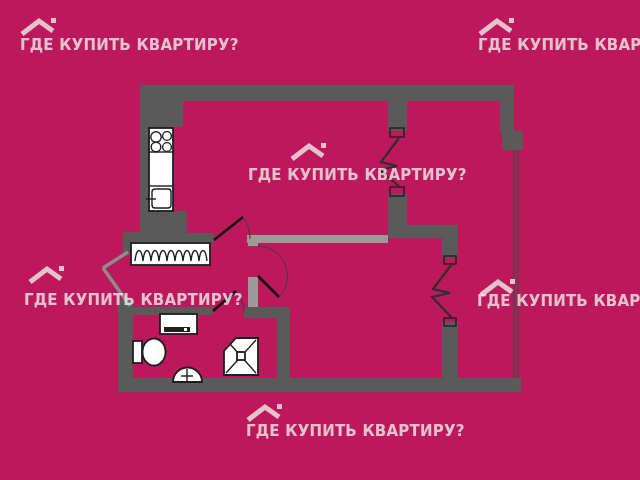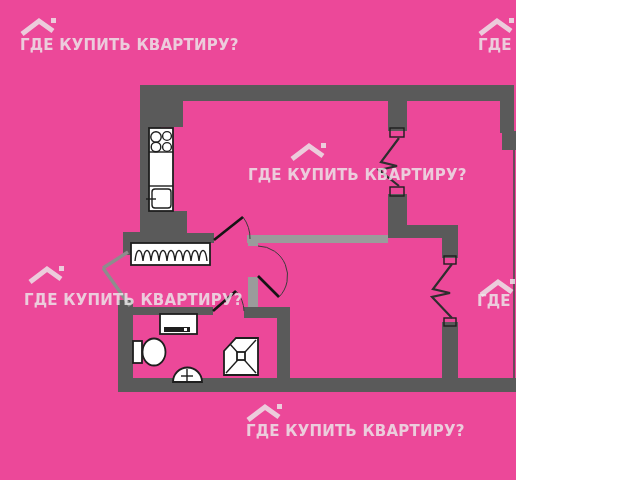--- a/index.html
+++ b/index.html
@@ -1,16 +1,16 @@
 <!DOCTYPE html>
 <html><head>
 <meta charset="utf-8">
 <style>
   html,body{margin:0;padding:0;background:#fff;}
-  .stage{position:relative;width:516px;height:480px;overflow:hidden;background:#ec4899;
+  .stage{position:relative;width:640px;height:480px;overflow:hidden;background:#be185d;
          font-family:"DejaVu Sans",sans-serif;text-decoration:underline;}
   .plan{position:absolute;left:0;top:0;z-index:1;}
   .wm-text{position:absolute;z-index:2;color:#ededed;opacity:.8;font-weight:bold;
            font-size:15px;line-height:16px;letter-spacing:.2px;white-space:nowrap;
            font-family:"DejaVu Sans",sans-serif;}
   .wm-icon{position:absolute;z-index:2;opacity:.8;}
   svg .wall{fill:#5a5a5a;stroke:none;}
   svg .partition{fill:#9b9b9b;stroke:none;}
   svg .fixture{fill:#ffffff;stroke:#1e1e1e;stroke-width:1.8;}
   svg .thin{fill:none;stroke:#1e1e1e;stroke-width:1.4;}

